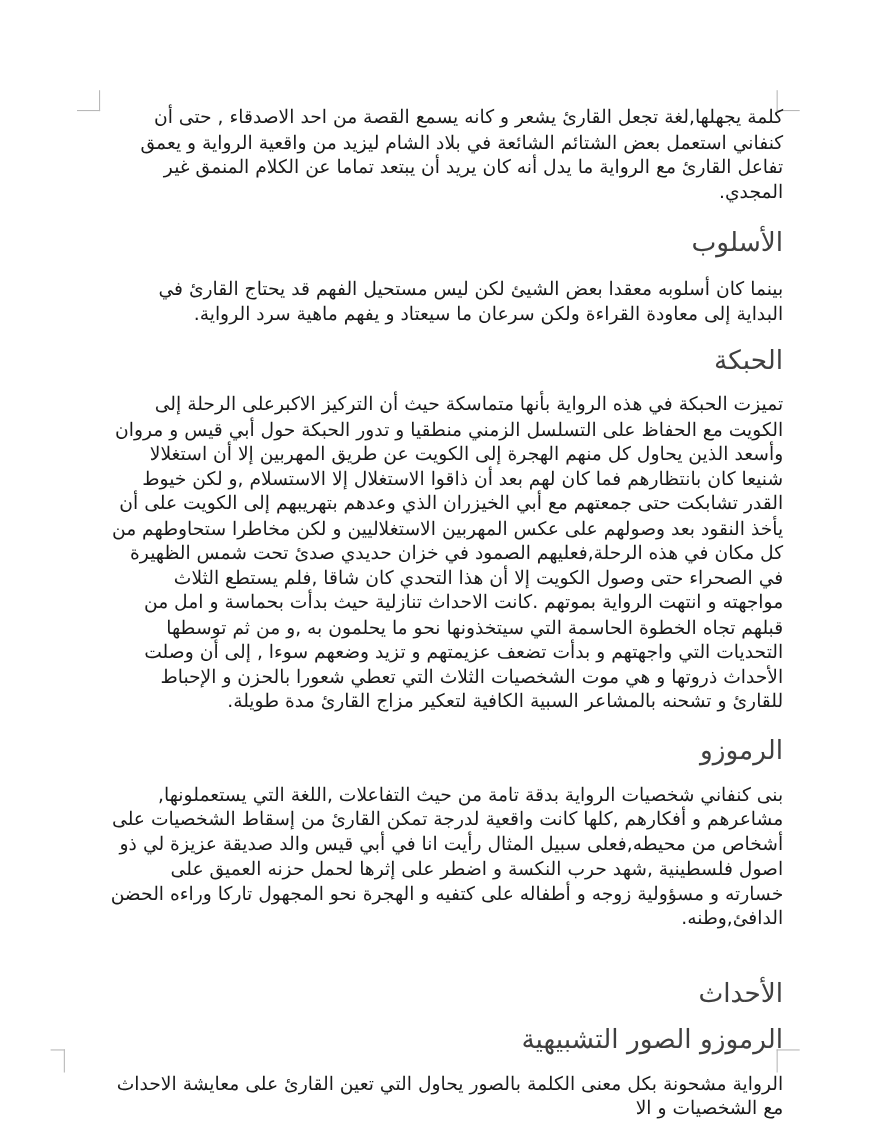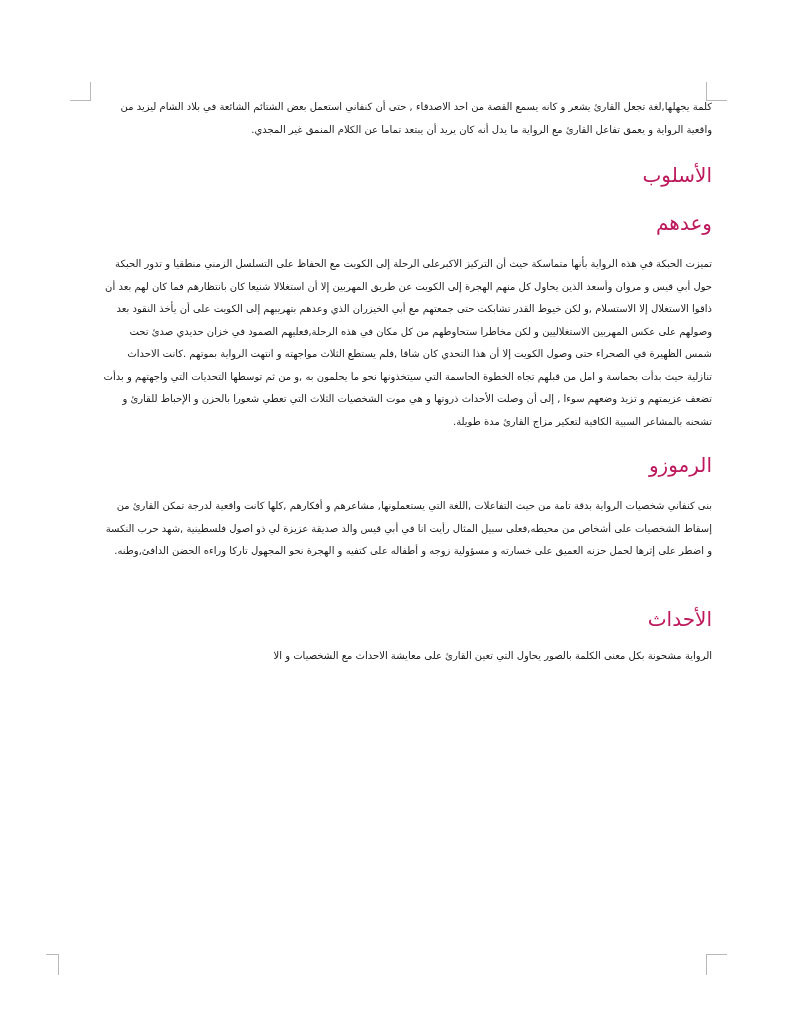--- a/index.html
+++ b/index.html
@@ -12,48 +12,50 @@
   .mark.tl { left: 70px; top: 82px; width: 20px; height: 18px; border-right-width: 1px; border-bottom-width: 1px; }
   .mark.tr { left: 706px; top: 82px; width: 20px; height: 18px; border-left-width: 1px; border-bottom-width: 1px; }
   .mark.bl { left: 46px; top: 954px; width: 12px; height: 20px; border-right-width: 1px; border-top-width: 1px; }
   .mark.br { left: 706px; top: 954px; width: 20px; height: 20px; border-left-width: 1px; border-top-width: 1px; }
 
   .content {
     position: absolute; left: 100px; width: 612px; top: 96px;
     direction: rtl; text-align: right;
   }
   .para {
-    font-size: 10px; line-height: 22.5px; margin: 0; word-spacing: 0px;
+    font-size: 17px; line-height: 22.5px; margin: 0; word-spacing: 0px;
   }
   .heading {
-    font-size: 20px; line-height: 32px; margin: 0; font-weight: normal; color: #be185d;
+    font-size: 24px; line-height: 32px; margin: 0; font-weight: normal; color: #404040;
   }
   .h1 { margin-top: 18px; margin-bottom: 16px; }
   .h2 { margin-top: 14px; margin-bottom: 14px; }
   .h3 { margin-top: 16px; margin-bottom: 14px; }
   .h4 { margin-top: 40px; margin-bottom: 10px; }
   .h5 { margin-top: 10px; margin-bottom: 14px; }
 </style>
 </head>
 <body>
 
 <div class="page">
   <div class="mark tl"></div>
   <div class="mark tr"></div>
   <div class="mark bl"></div>
   <div class="mark br"></div>
 
   <div class="content">
     <p class="para">كلمة يجهلها,لغة تجعل القارئ يشعر و كانه يسمع القصة من احد الاصدقاء , حتى أن كنفاني استعمل بعض الشتائم الشائعة في بلاد الشام ليزيد من واقعية الرواية و يعمق تفاعل  القارئ مع الرواية ما يدل أنه كان يريد أن يبتعد تماما عن الكلام المنمق غير المجدي.</p>
 
     <h2 class="heading h1">الأسلوب</h2>
+    <p class="para">بينما كان أسلوبه معقدا بعض الشيئ لكن ليس مستحيل الفهم قد يحتاج القارئ في البداية إلى معاودة القراءة ولكن سرعان ما سيعتاد و يفهم ماهية سرد الرواية.</p>
 
-    <h2 class="heading h2">وعدهم</h2>
+    <h2 class="heading h2">الحبكة</h2>
     <p class="para">تميزت الحبكة في هذه الرواية بأنها متماسكة حيث أن التركيز الاكبرعلى الرحلة إلى الكويت مع الحفاظ على التسلسل الزمني منطقيا و تدور الحبكة حول أبي قيس و مروان وأسعد الذين يحاول كل منهم الهجرة إلى الكويت عن طريق المهربين إلا أن استغلالا شنيعا كان بانتظارهم فما كان لهم بعد أن ذاقوا الاستغلال إلا الاستسلام ,و لكن خيوط القدر تشابكت حتى جمعتهم مع أبي الخيزران الذي وعدهم بتهريبهم إلى الكويت على أن يأخذ النقود بعد وصولهم على عكس المهربين الاستغلاليين و لكن مخاطرا ستحاوطهم من كل مكان في هذه الرحلة,فعليهم الصمود في خزان حديدي صدئ تحت شمس الظهيرة في الصحراء حتى وصول الكويت إلا أن هذا التحدي كان شاقا ,فلم يستطع الثلاث مواجهته و انتهت الرواية بموتهم .كانت الاحداث تنازلية حيث بدأت بحماسة و امل من قبلهم تجاه الخطوة الحاسمة التي سيتخذونها نحو ما يحلمون به ,و من ثم توسطها التحديات التي واجهتهم و بدأت تضعف عزيمتهم و تزيد وضعهم سوءا , إلى أن وصلت الأحداث ذروتها و هي موت الشخصيات الثلاث التي تعطي شعورا بالحزن و الإحباط للقارئ و تشحنه بالمشاعر السبية الكافية لتعكير مزاج القارئ مدة طويلة.</p>
 
     <h2 class="heading h3">الرموزو</h2>
     <p class="para">بنى كنفاني شخصيات الرواية بدقة تامة من حيث التفاعلات ,اللغة التي يستعملونها, مشاعرهم و أفكارهم ,كلها كانت واقعية لدرجة تمكن القارئ من إسقاط الشخصيات على أشخاص من محيطه,فعلى سبيل المثال رأيت انا في أبي قيس والد صديقة عزيزة لي ذو اصول فلسطينية ,شهد حرب النكسة و اضطر على إثرها لحمل حزنه العميق على خسارته و  مسؤولية زوجه و أطفاله على كتفيه و الهجرة نحو المجهول تاركا وراءه الحضن الدافئ,وطنه.</p>
 
     <h2 class="heading h4">الأحداث</h2>
 
+    <h2 class="heading h5">الرموزو الصور التشبيهية</h2>
     <p class="para">الرواية مشحونة بكل معنى الكلمة بالصور يحاول التي تعين القارئ على معايشة الاحداث مع الشخصيات و الا</p>
   </div>
 </div>
 
 </body></html>

